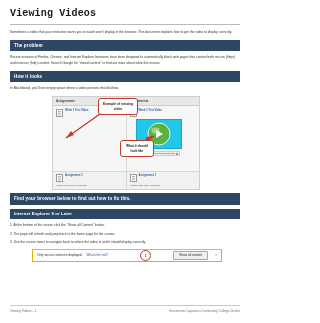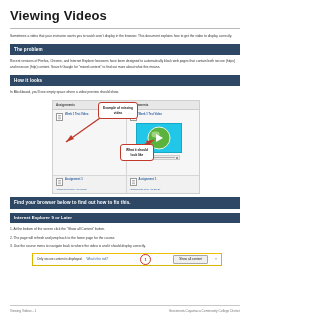--- a/index.html
+++ b/index.html
@@ -13,25 +13,26 @@
     position:relative;
     width:250px;height:323px;
     background:#ffffff;
     box-sizing:border-box;
   }
   .content{
     position:absolute;
     left:10px;right:10px;top:8px;
   }
   .doc-title{
-    font-size:13px;
+    font-size:10px;
     font-weight:bold;
     color:#1a1a1a;
     letter-spacing:0.15px;
     margin:0 0 5px 0;
+    font-family:Liberation Mono, monospace;
   }
   .rule{
     height:1px;background:#b9b9b9;margin:3px 0 5px 0;
   }
   .para{
     font-size:3.3px;
     line-height:1.55;
     color:#333333;
     margin:0 0 5px 0;
     text-align:left;

